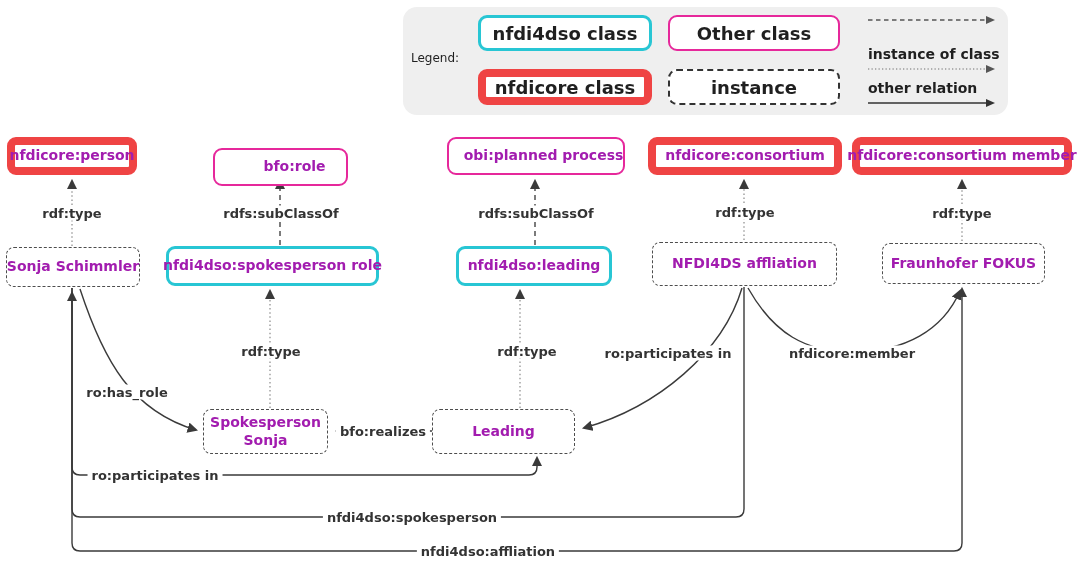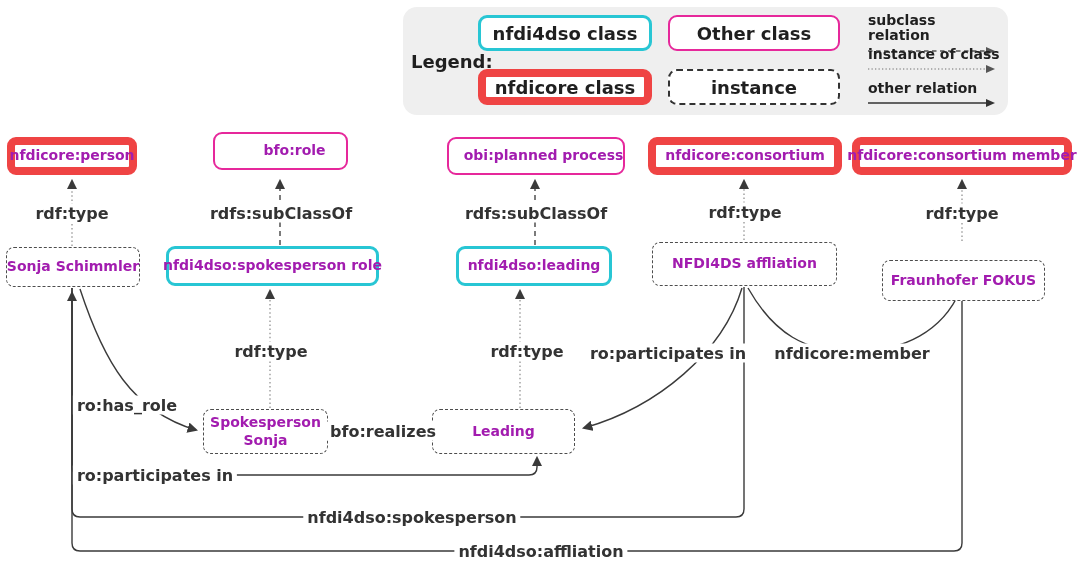--- a/index.html
+++ b/index.html
@@ -13,29 +13,29 @@
     background:#ffffff;border-radius:9px;font-weight:bold;font-size:14px;color:#a21caf;
     text-align:center;white-space:nowrap;box-sizing:border-box;line-height:1.25;
   }
   .node.wrap{white-space:normal;}
   .b-nfdi4dso{border:3px solid #28c6d4;}
   .b-other{border:2px solid #e6289b;}
   .b-nfdicore{border:8px solid #ef4444;}
   .b-instance{border:1.6px dashed #4d4d4d;border-radius:8px;}
   .edge-label{
     position:absolute;z-index:4;transform:translate(-50%,-50%);
-    background:#ffffff;padding:0 4px;font-weight:bold;font-size:16px;color:#333333;
+    background:#ffffff;padding:0 4px;font-weight:bold;font-size:13px;color:#333333;
     white-space:nowrap;
   }
   #legend{
     position:absolute;left:403px;top:7px;width:605px;height:108px;z-index:3;
     background:#efefef;border-radius:14px;
   }
   .legend-title{
-    position:absolute;left:8px;top:44px;font-weight:bold;font-size:18px;color:#1f1f1f;text-align:center;
+    position:absolute;left:8px;top:44px;font-weight:normal;font-size:12px;color:#1f1f1f;text-align:center;
   }
   .legend-box{
     position:absolute;display:flex;align-items:center;justify-content:center;
     background:#ffffff;border-radius:9px;font-weight:bold;font-size:18px;color:#1f1f1f;
     box-sizing:border-box;white-space:nowrap;
   }
   .legend-rel{
     position:absolute;left:465px;width:132px;
     font-weight:bold;font-size:14px;color:#1f1f1f;
   }
@@ -66,59 +66,58 @@
     <path d="M80,289 C104,362 132,411 196,430" fill="none" stroke="#3a3a3a" stroke-width="1.4" marker-end="url(#arr)"></path>
     <path d="M432,431 L337,431" fill="none" stroke="#3a3a3a" stroke-width="1.4" marker-end="url(#arr)"></path>
     <path d="M742,288 C723,352 658,407 584,428" fill="none" stroke="#3a3a3a" stroke-width="1.4" marker-end="url(#arr)"></path>
     <path d="M748,288 C774,334 806,352 852,352 C905,352 943,330 960,291" fill="none" stroke="#3a3a3a" stroke-width="1.4" marker-end="url(#arr)"></path>
     <path d="M72,288 L72,467 Q72,475 80,475 L529,475 Q537,475 537,467 L537,458" fill="none" stroke="#3a3a3a" stroke-width="1.4" marker-end="url(#arr)"></path>
     <path d="M744,287 L744,509 Q744,517 736,517 L80,517 Q72,517 72,509 L72,293" fill="none" stroke="#3a3a3a" stroke-width="1.4" marker-end="url(#arr)"></path>
     <path d="M72,288 L72,543 Q72,551 80,551 L954,551 Q962,551 962,543 L962,289" fill="none" stroke="#3a3a3a" stroke-width="1.4" marker-end="url(#arr)"></path>
   </svg>
 
   <div class="node b-nfdicore" style="left:7px;top:137px;width:130px;height:38px;">nfdicore:person</div>
-  <div class="node b-other" style="left:213px;top:132px;width:135px;height:38px;padding-left:28px;">bfo:role</div>
+  <div class="node b-other" style="left:213px;top:148px;width:135px;height:38px;padding-left:28px;">bfo:role</div>
   <div class="node b-other" style="left:447px;top:137px;width:178px;height:38px;padding-left:15px;">obi:planned process</div>
   <div class="node b-nfdicore" style="left:852px;top:137px;width:220px;height:38px;">nfdicore:consortium member</div>
   <div class="node b-nfdicore" style="left:648px;top:137px;width:194px;height:38px;">nfdicore:consortium</div>
 
   <div class="node b-instance" style="left:6px;top:247px;width:134px;height:40px;">Sonja Schimmler</div>
   <div class="node b-nfdi4dso" style="left:166px;top:246px;width:213px;height:40px;">nfdi4dso:spokesperson role</div>
   <div class="node b-nfdi4dso" style="left:456px;top:246px;width:156px;height:40px;">nfdi4dso:leading</div>
   <div class="node b-instance" style="left:652px;top:242px;width:185px;height:44px;">NFDI4DS affliation</div>
-  <div class="node b-instance" style="left:882px;top:260px;width:163px;height:41px;">Fraunhofer FOKUS</div>
+  <div class="node b-instance" style="left:882px;top:243px;width:163px;height:41px;">Fraunhofer FOKUS</div>
 
   <div class="node b-instance wrap" style="left:203px;top:409px;width:125px;height:45px;">Spokesperson Sonja</div>
   <div class="node b-instance" style="left:432px;top:409px;width:143px;height:45px;">Leading</div>
 
   <div class="edge-label" style="left:72px;top:213px;">rdf:type</div>
   <div class="edge-label" style="left:281px;top:213px;">rdfs:subClassOf</div>
   <div class="edge-label" style="left:536px;top:213px;">rdfs:subClassOf</div>
   <div class="edge-label" style="left:745px;top:212px;">rdf:type</div>
   <div class="edge-label" style="left:962px;top:213px;">rdf:type</div>
   <div class="edge-label" style="left:271px;top:351px;">rdf:type</div>
   <div class="edge-label" style="left:527px;top:351px;">rdf:type</div>
-  <div class="edge-label" style="left:127px;top:405px;">ro:has_role</div>
+  <div class="edge-label" style="left:127px;top:392px;">ro:has_role</div>
   <div class="edge-label" style="left:383px;top:431px;">bfo:realizes</div>
   <div class="edge-label" style="left:668px;top:353px;">ro:participates in</div>
   <div class="edge-label" style="left:852px;top:353px;">nfdicore:member</div>
   <div class="edge-label" style="left:155px;top:475px;">ro:participates in</div>
   <div class="edge-label" style="left:412px;top:517px;">nfdi4dso:spokesperson</div>
-  <div class="edge-label" style="left:541px;top:551px;text-align:center;">nfdi4dso:affliation</div>
+  <div class="edge-label" style="left:488px;top:551px;text-align:center;">nfdi4dso:affliation</div>
 
   <div id="legend">
     <span class="legend-title">Legend:</span>
 
     <div class="legend-box b-nfdi4dso" style="left:75px;top:8px;width:174px;height:36px;">nfdi4dso class</div>
     <div class="legend-box b-other" style="left:265px;top:8px;width:172px;height:36px;">Other class</div>
     <div class="legend-box b-nfdicore" style="left:75px;top:62px;width:174px;height:36px;">nfdicore class</div>
     <div class="legend-box b-instance" style="left:265px;top:62px;width:172px;height:36px;border-width:2px;border-color:#333;">instance</div>
 
     <div class="legend-rel" style="top:6px;">
-      <span class="lbl">subclass relation</span>
       <svg width="128" height="10" viewBox="0 0 128 10">
         <line x1="0" y1="5" x2="118" y2="5" stroke="#555" stroke-width="1.6" stroke-dasharray="4.5 3.5"></line>
         <path d="M118,1 L127,5 L118,9 z" fill="#555"></path>
       </svg>
     </div>
     <div class="legend-rel" style="top:40px;">
       <span class="lbl">instance of class</span>
       <svg width="128" height="10" viewBox="0 0 128 10">
         <line x1="0" y1="5" x2="118" y2="5" stroke="#9b9b9b" stroke-width="1.5" stroke-dasharray="1.3 2.2"></line>
         <path d="M118,1 L127,5 L118,9 z" fill="#555"></path>

